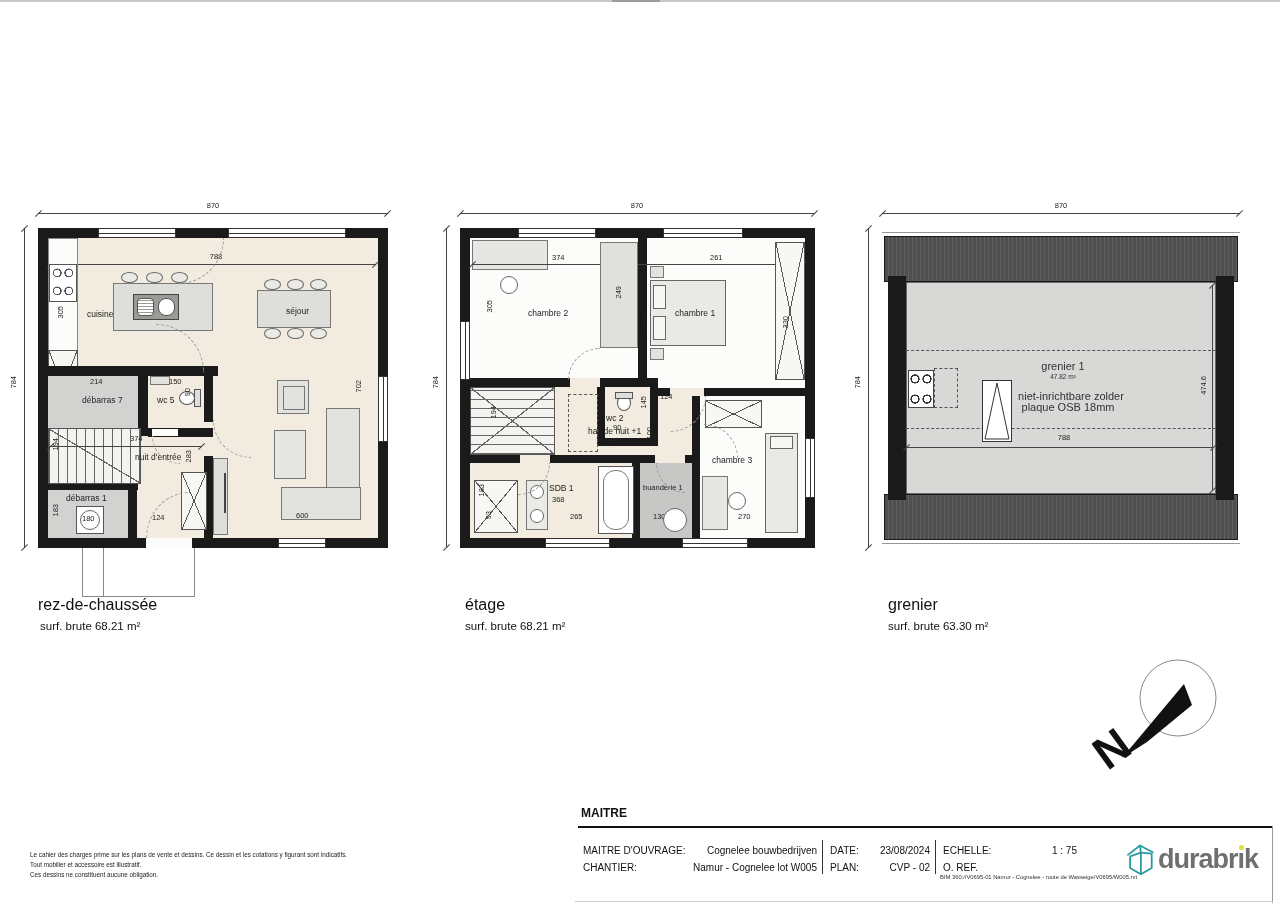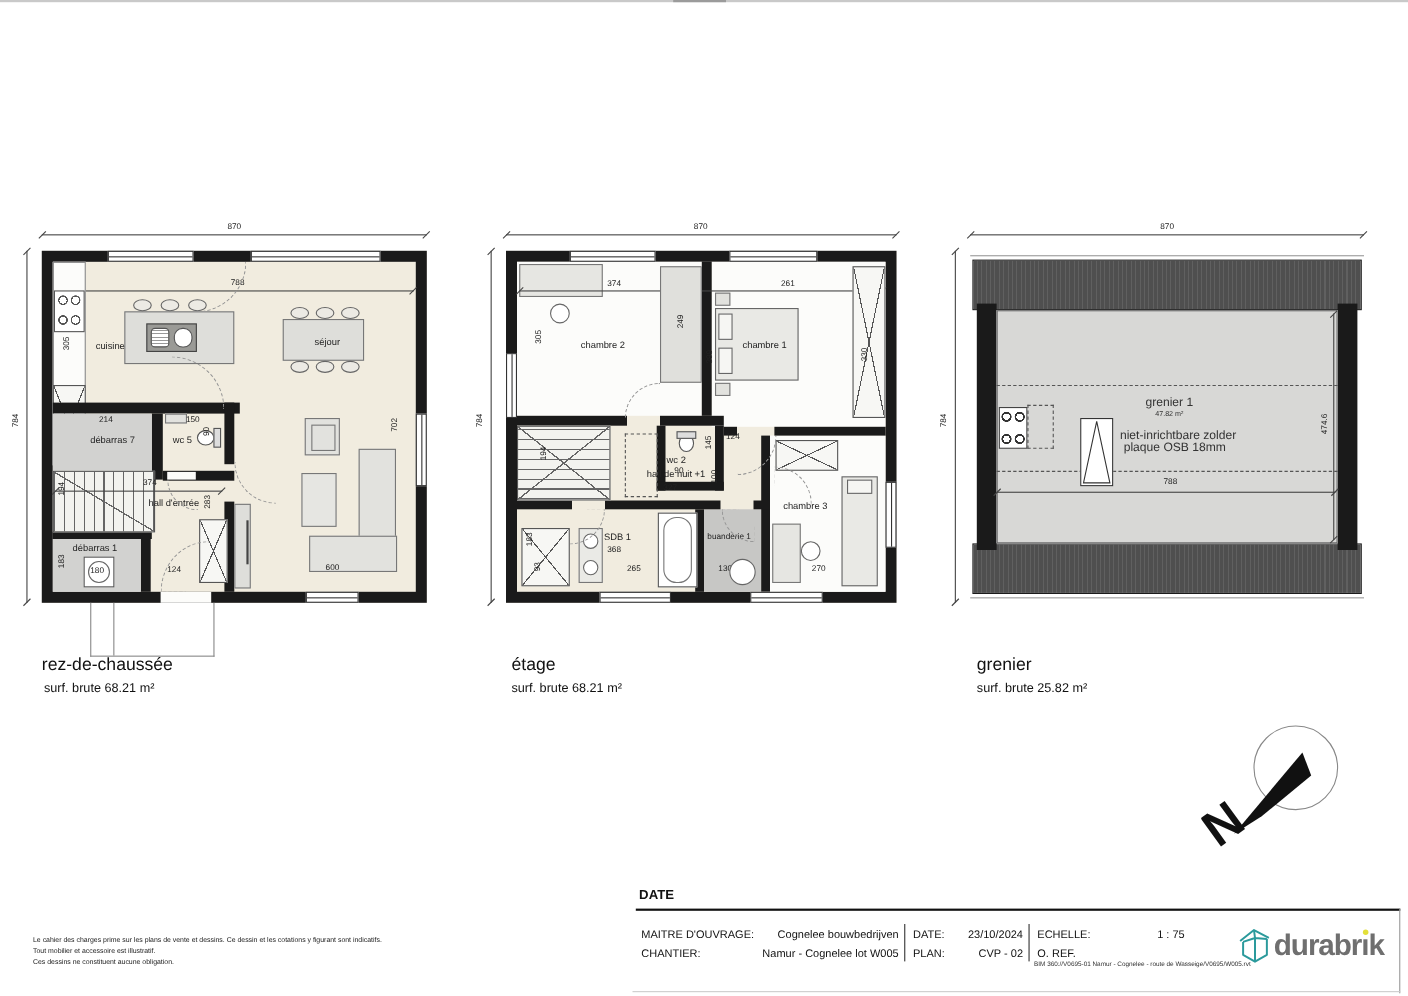--- a/index.html
+++ b/index.html
@@ -166,21 +166,21 @@
     <div class="dimv" style="left:14px;top:210px">194</div>
 
     <div class="gray" style="left:10px;top:262px;width:80px;height:48px"></div>
     <div class="lbl" style="left:28px;top:266px">débarras 1</div>
     <div class="dimv" style="left:14px;top:276px">183</div>
     <div class="washer" style="left:38px;top:278px;width:28px;height:28px"></div>
     <div class="dim" style="left:44px;top:287px">180</div>
 
     <div class="dlh" style="left:12px;top:218px;width:152px"></div>
     <div class="dim" style="left:92px;top:207px">374</div>
-    <div class="lbl" style="left:97px;top:225px">hall d'entrée</div>
+    <div class="lbl" style="left:97px;top:225px">nuit d'entrée</div>
     <div class="dimv" style="left:147px;top:222px">283</div>
     <div class="dim" style="left:114px;top:286px">124</div>
 
     <div class="xbox" style="left:143px;top:244px;width:26px;height:58px"></div>
     <div class="furn" style="left:175px;top:230px;width:15px;height:77px;background:#dededa"></div>
     <div class="a" style="left:186px;top:245px;width:2px;height:40px;background:#444"></div>
 
     <div class="furn" style="left:239px;top:152px;width:32px;height:34px"></div>
     <div class="a" style="left:245px;top:158px;width:20px;height:22px;border:1px solid #777"></div>
     <div class="furn" style="left:236px;top:202px;width:32px;height:49px;background:#e6e6e2"></div>
@@ -340,45 +340,45 @@
     <div class="glabel ctr" style="left:181px;top:145px;font-size:6.5px">47.82 m²</div>
     <div class="glabel ctr" style="left:189px;top:162px">niet-inrichtbare zolder</div>
     <div class="glabel ctr" style="left:186px;top:173px">plaque OSB 18mm</div>
 
     <div class="dim ctr" style="left:182px;top:206px">788</div>
     <div class="dlh" style="left:24px;top:219px;width:308px"></div>
     <div class="dimv" style="left:318px;top:148px">474.6</div>
     <div class="dlv" style="left:330px;top:57px;height:206px"></div>
 
     <div class="ptitle" style="left:6px;top:368px">grenier</div>
-    <div class="parea" style="left:6px;top:392px">surf. brute 25.82 m²</div>
+    <div class="parea" style="left:6px;top:392px">surf. brute 63.30 m²</div>
   </div>
 
   <svg width="140" height="140" viewBox="0 0 140 140" style="position:absolute;left:1092px;top:642px">
     <circle cx="86" cy="56" r="38" fill="none" stroke="#888" stroke-width="1"></circle>
     <polygon points="30,116 92,42 100,63 55,100" fill="#111"></polygon>
     <text x="2" y="122" font-size="46" font-weight="bold" fill="#111" font-family="Liberation Sans, sans-serif" transform="rotate(-36 20 105)">N</text>
   </svg>
 
   <div class="disc" style="left:30px;top:851px">Le cahier des charges prime sur les plans de vente et dessins. Ce dessin et les cotations y figurant sont indicatifs.</div>
   <div class="disc" style="left:30px;top:861px">Tout mobilier et accessoire est illustratif.</div>
   <div class="disc" style="left:30px;top:871px">Ces dessins ne constituent aucune obligation.</div>
 
-  <div class="tb-head" style="left:581px;top:806px">DATE</div>
+  <div class="tb-head" style="left:581px;top:806px">MAITRE</div>
   <div class="a" style="left:578px;top:826px;width:695px;height:2px;background:#111"></div>
 
   <div class="tb-lab" style="left:583px;top:845px">MAITRE D'OUVRAGE:</div>
   <div class="tb-val" style="right:463px;top:845px">Cognelee bouwbedrijven</div>
   <div class="tb-lab" style="left:583px;top:862px">CHANTIER:</div>
   <div class="tb-val" style="right:463px;top:862px">Namur - Cognelee lot W005</div>
 
   <div class="vline" style="left:822px;top:840px;height:34px"></div>
 
   <div class="tb-lab" style="left:830px;top:845px">DATE:</div>
-  <div class="tb-val" style="right:350px;top:845px">23/10/2024</div>
+  <div class="tb-val" style="right:350px;top:845px">23/08/2024</div>
   <div class="tb-lab" style="left:830px;top:862px">PLAN:</div>
   <div class="tb-val" style="right:350px;top:862px">CVP - 02</div>
 
   <div class="vline" style="left:935px;top:840px;height:34px"></div>
 
   <div class="tb-lab" style="left:943px;top:845px">ECHELLE:</div>
   <div class="tb-val" style="right:203px;top:845px">1 : 75</div>
   <div class="tb-lab" style="left:943px;top:862px">O. REF.</div>
 
   <div class="tb-bim" style="right:143px;top:874px">BIM 360://V0695-01 Namur - Cognelee - route de Wasseige/V0695/W005.rvt</div>

